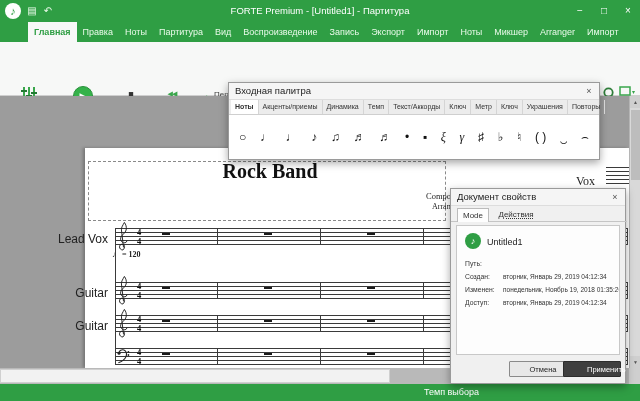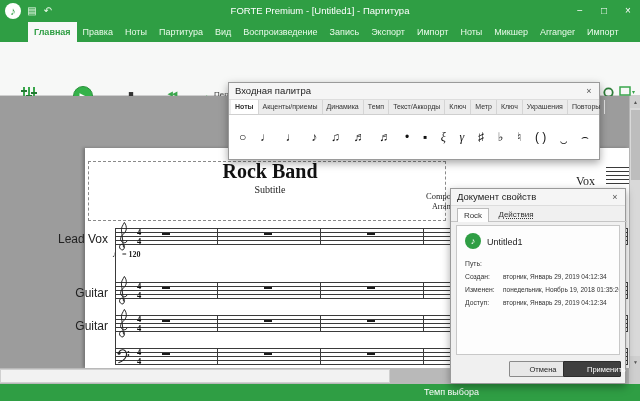--- a/index.html
+++ b/index.html
@@ -264,21 +264,20 @@
     </div>
   </div>
 
   <div class="docarea"></div>
 
   <div class="page"></div>
 
   <div class="dashedsel"></div>
 
   <div class="score-title">Rock Band</div>
-  <div class="score-sub">Subtitle</div>
   <div class="credit" style="left:426px; top:191px; font-size:8.5px;">Composer</div>
   <div class="credit" style="left:432px; top:202px; font-size:8px;">Arranger</div>
   <div class="credit" style="left:576px; top:174px; font-size:12px;">Vox</div>
   <div class="ministaff"></div>
   <div class="credit" style="left:112px; top:202px; font-size:8px; font-weight:bold;margin-top:48px;">♩ = 120</div>
 
   <div class="sysbar"></div>
 
   <div class="staff-label" style="top:232px;">Lead Vox</div>
   <div class="staff" style="top:228px;">
@@ -370,21 +369,21 @@
       <span class="psym">⌢</span>
     </div>
   </div>
 
   <div class="propwin">
     <div class="fwtitle">
       <span>Документ свойств</span>
       <span class="fwclose">×</span>
     </div>
     <div class="proptabs">
-      <span class="ptab2 active" style="left:6px; width:32px;">Rock</span>
+      <span class="ptab2 active" style="left:6px; width:32px;">Mode</span>
       <span class="ptab2" style="left:42px; width:46px; text-decoration:underline dotted;">Действия</span>
     </div>
     <div class="propbody">
       <span class="dicon">♪</span>
       <span class="dname">Untitled1</span>
       <span class="frow-l" style="top:34px;">Путь:</span>
       <span class="frow-v" style="top:34px;"></span>
       <span class="frow-l" style="top:47px;">Создан:</span>
       <span class="frow-v" style="top:47px;">вторник, Январь 29, 2019 04:12:34</span>
       <span class="frow-l" style="top:60px;">Изменен:</span>

